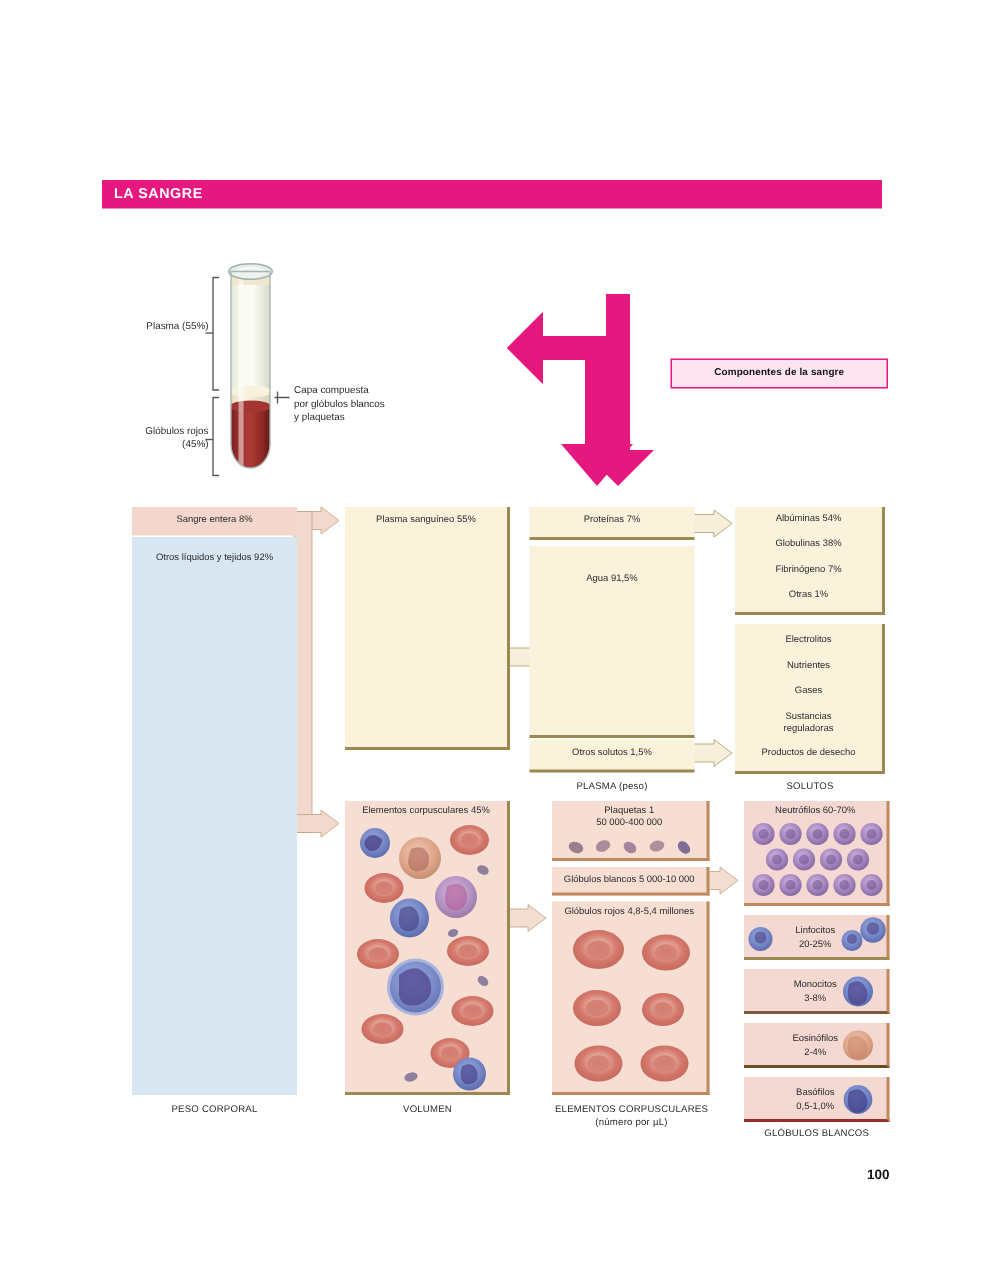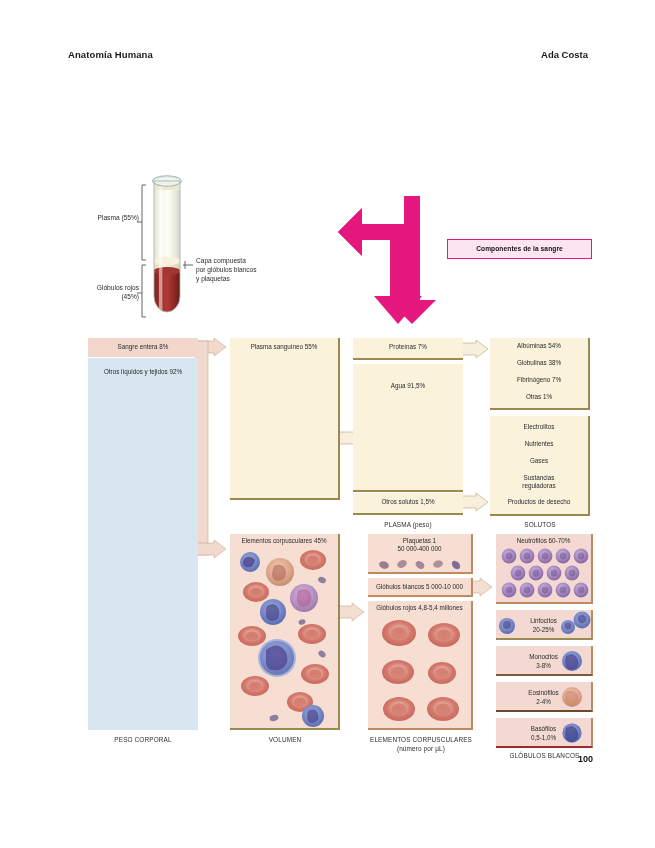--- a/index.html
+++ b/index.html
@@ -14,21 +14,21 @@
   .hdr{position:absolute;left:68px;top:49px;width:520px;height:14px;}
   .hdr-left{position:absolute;left:0;top:0;font-size:9.5px;font-weight:bold;color:#1a1a1a;letter-spacing:.1px;}
   .hdr-right{position:absolute;right:0;top:0;font-size:9.5px;font-weight:bold;color:#1a1a1a;}
 
   .title{position:absolute;left:68px;top:85px;font-size:17px;color:#e5177f;
          font-family:"DejaVu Sans", sans-serif;letter-spacing:.2px;}
 
   .band{position:absolute;left:68px;top:120px;width:520px;height:19px;background:#e5187f;}
   .band-txt{position:absolute;left:8px;top:4px;font-size:9.5px;font-weight:bold;color:#ffffff;letter-spacing:.4px;}
 
-  .pageno{position:absolute;right:62px;top:754px;font-size:9px;font-weight:bold;color:#111;}
+  .pageno{position:absolute;right:62px;top:778px;font-size:9px;font-weight:bold;color:#111;}
 
   
   .tube-wrap{position:absolute;left:80px;top:165px;width:250px;height:170px;}
   .tube-lbl{position:absolute;font-size:6.6px;color:#2b2b2b;line-height:9px;}
 
   
   .bigarrow{position:absolute;left:336px;top:188px;}
 
   .callout{position:absolute;left:447px;top:239px;width:145px;height:20px;
            background:#fce4f1;border:1.3px solid #e5187f;box-sizing:border-box;}
@@ -43,26 +43,25 @@
   
   .colft{position:absolute;text-align:center;font-size:6.4px;color:#2c2c2c;line-height:8.6px;letter-spacing:.15px;}
 
   svg{display:block;overflow:visible;}
 </style>
 </head>
 <body>
 
 <div class="page">
 
-  <div class="hdr">
-    <div class="hdr-left">Anatomía Humana</div>
-    <div class="hdr-right">Ada Costa</div>
+
+
+  <div class="band">
+    <div class="band-txt">LA SANGRE</div>
   </div>
-
-
 
   <div class="pageno">100</div>
 
   <div class="tube-wrap">
     <svg width="250" height="170" viewBox="0 0 250 170">
       <defs>
         <linearGradient id="glassG" x1="0" y1="0" x2="1" y2="0">
           <stop offset="0%" stop-color="#cfd8d2"></stop>
           <stop offset="18%" stop-color="#f3f6f2"></stop>
           <stop offset="45%" stop-color="#ffffff"></stop>

